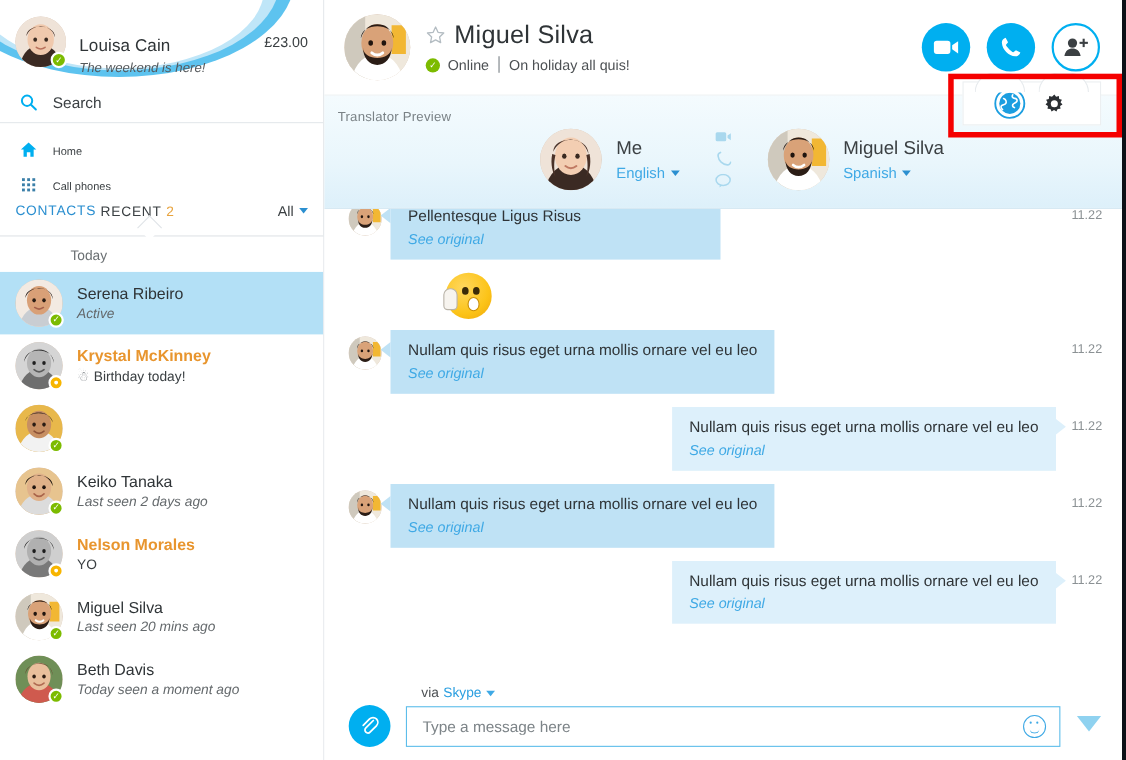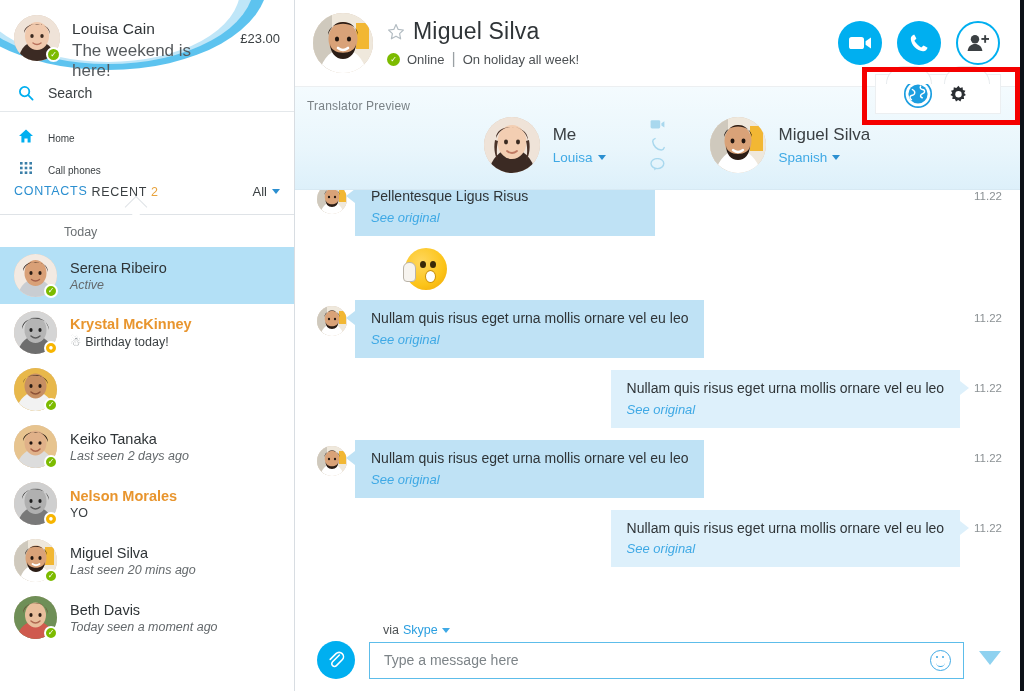--- a/index.html
+++ b/index.html
@@ -86,21 +86,21 @@
     line-height: 1;
   }
   .badge.online { background: #7cbb00; }
   .badge.away   { background: #f7b500; }
 
   .me-info { margin-left: 12px; flex: 1; min-width: 0; }
   .me-name {
     font-size: 15.5px; color: #2f3437; letter-spacing: .1px; margin-top: 24px;
   }
   .me-mood {
-    font-size: 17px; color: #55595c; margin-top: 3px;
+    font-size: 12px; color: #55595c; font-style: italic; margin-top: 3px;
   }
   .me-credit { font-size: 13px; color: #3b4043; white-space: nowrap; padding-left: 6px; }
 
   .search-row {
     position: relative; z-index: 3;
     display: flex; align-items: center; gap: 14px;
     padding: 0 18px; height: 38px;
     border-bottom: 1px solid #e4e8eb;
   }
   .search-row .lbl { font-size: 14px; color: #3b4043; }
@@ -215,21 +215,21 @@
     background: linear-gradient(180deg,#f4fbfe 0%, #e9f6fc 60%, #ddf0fa 100%);
     border-bottom: 1px solid #d7e9f3;
     overflow: hidden;
   }
   .tp-label {
     position: absolute; top: 12px; left: 12px;
     font-size: 12px; color: #7a8286; letter-spacing: .2px;
   }
   .tp-body {
     display: flex; align-items: center; justify-content: center;
-    height: 100%; gap: 12px; padding-top: 14px;
+    height: 100%; gap: 0px; padding-top: 14px;
   }
   .tp-person { display: flex; align-items: center; gap: 13px; width: 250px; }
   .tp-name { font-size: 17px; color: #3b4043; }
   .tp-lang {
     font-size: 13.5px; color: #3fa9e5; margin-top: 5px;
     display: flex; align-items: center; gap: 5px;
   }
   .tp-icons {
     display: flex; flex-direction: column; align-items: center;
     gap: 7px; width: 80px; color: #a9d8ee;
@@ -666,21 +666,21 @@
         <div class="peer-name-row">
           <svg width="18" height="18" viewBox="0 0 18 18">
             <path d="M9 1.6 L11.2 6.4 L16.4 7 L12.6 10.6 L13.6 15.8 L9 13.2 L4.4 15.8 L5.4 10.6 L1.6 7 L6.8 6.4 Z" fill="none" stroke="#b3bcc2" stroke-width="1.2" stroke-linejoin="round"></path>
           </svg>
           <span class="peer-name">Miguel Silva</span>
         </div>
         <div class="peer-sub">
           <span class="dot-online">✓</span>
           <span class="txt">Online</span>
           <span class="sep">|</span>
-          <span class="txt">On holiday all week!</span>
+          <span class="txt">On holiday all quis!</span>
         </div>
       </div>
       <div class="header-actions">
         <div class="circle-btn solid">
           <svg width="24" height="18" viewBox="0 0 24 18">
             <rect x="1" y="3" width="15" height="12" rx="2.6" fill="#fff"></rect>
             <path d="M17.6 7.2 L23 3.4 V14.6 L17.6 10.8 Z" fill="#fff"></path>
           </svg>
         </div>
         <div class="circle-btn solid">
@@ -715,21 +715,21 @@
                 <path d="M45 23 C47 33 44 41 42 44 C44 35 43 28 42 24Z" fill="#4a3228"></path>
                 <ellipse cx="22" cy="25" rx="2" ry="2.4" fill="#3a2a20"></ellipse>
                 <ellipse cx="34" cy="25" rx="2" ry="2.4" fill="#3a2a20"></ellipse>
                 <path d="M23 34 Q28 38 33 34" stroke="#c07a63" stroke-width="1.8" fill="none" stroke-linecap="round"></path>
               </svg>
             </div>
           </div>
           <div>
             <div class="tp-name">Me</div>
             <div class="tp-lang">
-              <span>Louisa</span>
+              <span>English</span>
               <span class="caret-down"></span>
             </div>
           </div>
         </div>
 
         <div class="tp-icons">
           <svg width="15" height="11" viewBox="0 0 15 11">
             <rect x="0.6" y="1.2" width="9.6" height="8.2" rx="1.4" fill="#a9d8ee"></rect>
             <path d="M11.4 4.2 L14.4 2.2 V8.4 L11.4 6.4 Z" fill="#a9d8ee"></path>
           </svg>

